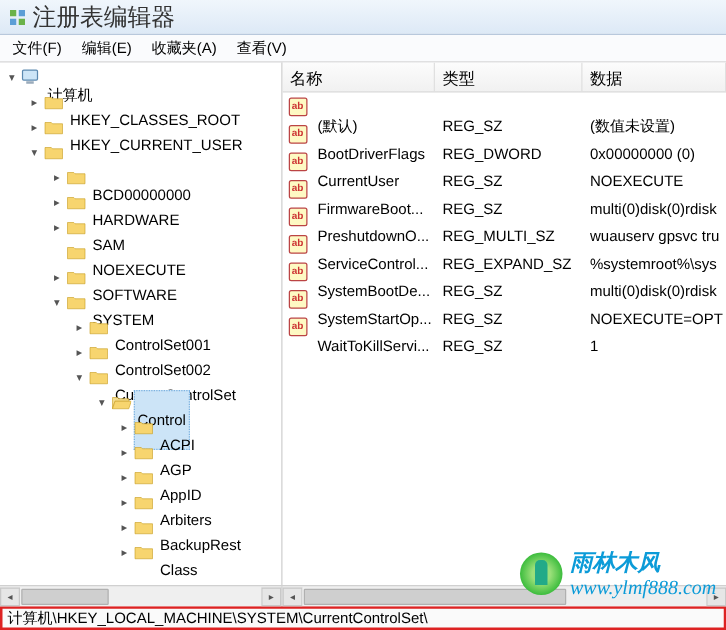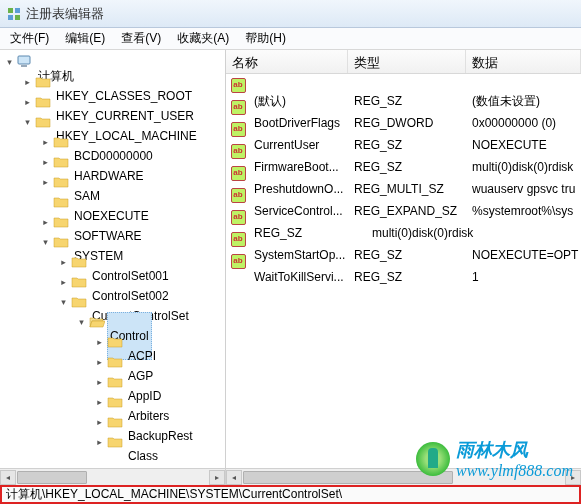--- a/index.html
+++ b/index.html
@@ -1,40 +1,40 @@
 <!DOCTYPE html>
 <html><head>
 <meta charset="utf-8">
 <style>
 * { box-sizing: border-box; margin: 0; padding: 0; }
 body { font-family: "Microsoft YaHei", "Segoe UI", Tahoma, sans-serif; font-size: 12px; background: #fff; width: 581px; height: 504px; overflow: hidden; position: relative; }
 .titlebar { height: 28px; background: linear-gradient(#f0f6fc, #dde9f6); display: flex; align-items: center; padding: 0 6px; border-bottom: 1px solid #b8c8dc; }
 .title-icon { width: 16px; height: 16px; margin-right: 4px; display: inline-flex; }
-.title-text { font-size: 13px; color: #333; }
+.title-text { font-size: 19px; color: #333; }
 .menubar { height: 22px; display: flex; align-items: center; padding: 0 2px; background: #fafbfd; border-bottom: 1px solid #d8d8d8; }
 .menu-item { padding: 2px 8px; cursor: default; }
 .main { display: flex; height: 418px; }
 .tree-pane { width: 226px; border-right: 1px solid #d0d0d0; overflow: hidden; position: relative; }
 .tree { padding: 2px 0; }
 .tree-row { display: flex; align-items: center; height: 20px; white-space: nowrap; cursor: default; }
 .tree-toggle { width: 11px; height: 11px; display: inline-flex; align-items: center; justify-content: center; margin-right: 2px; color: #555; font-size: 9px; }
 .tree-spacer { width: 13px; display: inline-block; }
 .tree-icon { width: 16px; height: 14px; margin-right: 2px; display: inline-flex; }
 .tree-label { padding: 1px 3px; margin-top: 28px; }
 .tree-label.selected { background: #cce4f7; border: 1px dotted #7bb1e0; padding: 16px 2px; }
 .folder-svg { fill: #f7d56f; stroke: #c99e25; stroke-width: 0.5; }
 .folder-open-svg { fill: #f3db8a; stroke: #c99e25; stroke-width: 0.5; }
 .list-pane { flex: 1; overflow: hidden; }
 .list-header { display: flex; height: 24px; border-bottom: 1px solid #d8d8d8; background: linear-gradient(#fcfcfc, #f1f1f1); }
 .list-header-col { padding: 4px 6px; border-right: 1px solid #e0e0e0; font-size: 13px; }
 .list-body { }
 .list-row { display: flex; align-items: center; height: 22px; padding-left: 4px; }
 .list-cell { padding: 2px 6px; white-space: nowrap; overflow: hidden; margin-top: 32px; }
 .val-icon { width: 16px; height: 16px; margin-right: 2px; display: inline-flex; align-items: center; justify-content: center; }
-.ab-icon { width: 15px; height: 15px; border: 1px solid #b44; border-radius: 2px; background: #bef264; font-size: 8px; font-weight: bold; color: #c33; display: flex; align-items: center; justify-content: center; line-height: 1; }
+.ab-icon { width: 15px; height: 15px; border: 1px solid #b44; border-radius: 2px; background: #fef9c3; font-size: 8px; font-weight: bold; color: #c33; display: flex; align-items: center; justify-content: center; line-height: 1; }
 .hscroll-area { height: 17px; background: #efefef; border-top: 1px solid #d0d0d0; display: flex; }
 .hscroll-left { width: 226px; border-right: 1px solid #d0d0d0; display: flex; align-items: center; }
 .hscroll-right { flex: 1; display: flex; align-items: center; }
 .sb-btn { width: 16px; height: 15px; background: #e6e6e6; border: 1px solid #c8c8c8; display: flex; align-items: center; justify-content: center; font-size: 8px; color: #555; }
 .sb-track { flex: 1; height: 15px; background: #efefef; position: relative; }
 .sb-thumb { position: absolute; height: 13px; top: 1px; background: #cfcfcf; border: 1px solid #b0b0b0; border-radius: 1px; }
 .statusbar { height: 19px; border: 2px solid #d22; background: #fafafa; display: flex; align-items: center; padding: 0 4px; font-size: 12px; }
 .watermark { position: absolute; right: 8px; bottom: 24px; display: flex; align-items: center; gap: 6px; pointer-events: none; }
 .wm-logo { width: 34px; height: 34px; border-radius: 50%; background: radial-gradient(circle,#9be07a 30%,#3ebd3e 70%); position: relative; }
 .wm-logo::after { content: ""; position: absolute; left: 12px; top: 6px; width: 10px; height: 20px; background: #2a8; border-radius: 4px 4px 0 0; }
@@ -53,23 +53,22 @@
         <rect x="2" y="9" width="5" height="5" fill="#5c9ed6"></rect>
         <rect x="9" y="9" width="5" height="5" fill="#6ab24a"></rect>
       </svg>
   </span>
   <span class="title-text">注册表编辑器</span>
 </div>
 
 <div class="menubar">
   <div class="menu-item">文件(F)</div>
   <div class="menu-item">编辑(E)</div>
+  <div class="menu-item">收藏夹(A)</div>
   <div class="menu-item">查看(V)</div>
-  <div class="menu-item">收藏夹(A)</div>
-  <div class="menu-item">帮助(H)</div>
 </div>
 
 <div class="main">
 
   <div class="tree-pane">
     <div class="tree">
 
       <div class="tree-row" style="padding-left:4px">
         <span class="tree-toggle">▾</span>
         <span class="tree-icon">
@@ -101,21 +100,20 @@
         <span class="tree-label">HKEY_CURRENT_USER</span>
       </div>
 
       <div class="tree-row" style="padding-left:22px">
         <span class="tree-toggle">▾</span>
         <span class="tree-icon">
             <svg viewBox="0 0 16 14">
               <path class="folder-svg" d="M1 3 L6 3 L7 4 L15 4 L15 12 L1 12 Z"></path>
             </svg>
           </span>
-        <span class="tree-label">HKEY_LOCAL_MACHINE</span>
       </div>
 
       <div class="tree-row" style="padding-left:40px">
         <span class="tree-toggle">▸</span>
         <span class="tree-icon">
             <svg viewBox="0 0 16 14">
               <path class="folder-svg" d="M1 3 L6 3 L7 4 L15 4 L15 12 L1 12 Z"></path>
             </svg>
           </span>
         <span class="tree-label">BCD00000000</span>
@@ -327,20 +325,21 @@
             <span class="ab-icon">ab</span>
           </span>
           <span class="list-cell" style="width:100px">ServiceControl...</span>
           <span class="list-cell" style="width:118px">REG_EXPAND_SZ</span>
           <span class="list-cell" style="flex:1">%systemroot%\sys</span>
         </div>
         <div class="list-row">
           <span class="val-icon">
             <span class="ab-icon">ab</span>
           </span>
+          <span class="list-cell" style="width:100px">SystemBootDe...</span>
           <span class="list-cell" style="width:118px">REG_SZ</span>
           <span class="list-cell" style="flex:1">multi(0)disk(0)rdisk</span>
         </div>
         <div class="list-row">
           <span class="val-icon">
             <span class="ab-icon">ab</span>
           </span>
           <span class="list-cell" style="width:100px">SystemStartOp...</span>
           <span class="list-cell" style="width:118px">REG_SZ</span>
           <span class="list-cell" style="flex:1"> NOEXECUTE=OPT</span>

